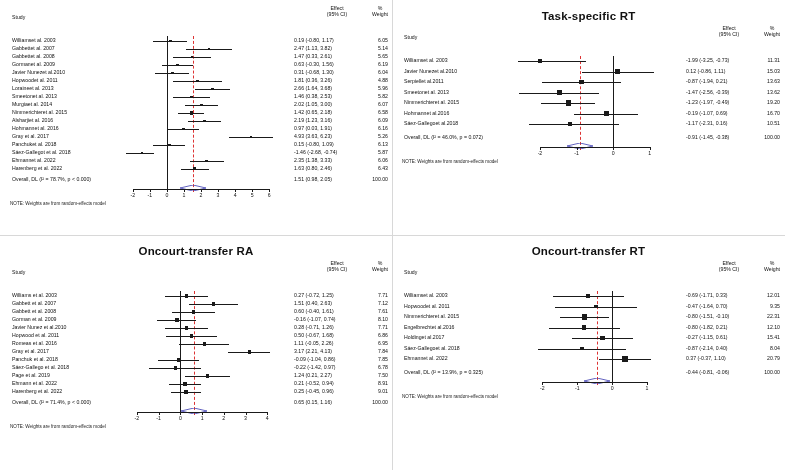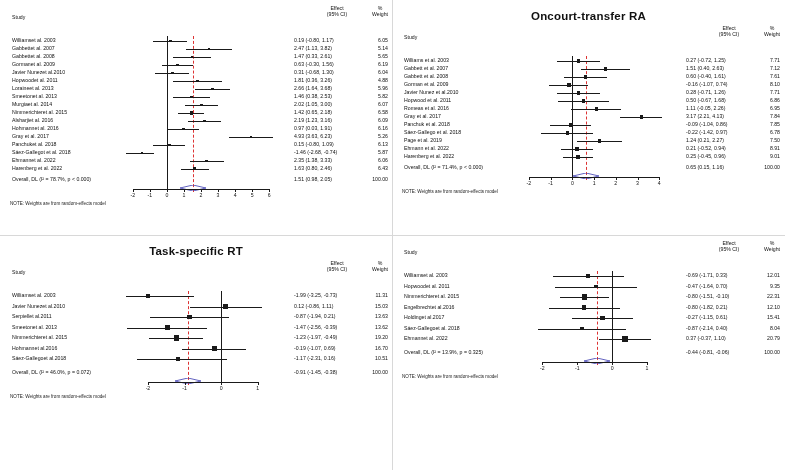--- a/index.html
+++ b/index.html
@@ -152,20 +152,83 @@
         <div class="tick" style="left: 227.091px; top: 185px;"></div>
         <div class="ticklbl" style="left: 227.091px; top: 188px;">4</div>
         <div class="tick" style="left: 244.136px; top: 185px;"></div>
         <div class="ticklbl" style="left: 244.136px; top: 188px;">5</div>
         <div class="tick" style="left: 261.182px; top: 185px;"></div>
         <div class="ticklbl" style="left: 261.182px; top: 188px;">6</div>
         <div class="note" style="left: 2px; top: 197px;">NOTE: Weights are from random-effects model</div>
       </div>
   </div>
   <div class="panel">
+    <div class="ptitle">Task-specific RT</div>
+    <div class="plotwrap" id="p2">
+        <div class="hdr">
+          <div class="study">Study</div>
+          <div class="eff" style="left: 294px; width: 70px;"><span>Effect</span><small>(95% CI)</small></div>
+          <div class="wt" style="left: 354px; width: 36px;"><span>%</span><small>Weight</small></div>
+        </div>
+        <div class="nullline" style="left: 213.122px; top: 32px; height: 93.5px;"></div>
+        <div class="meanline" style="left: 179.829px; top: 32px; height: 93.5px;"></div>
+        <div class="rowlbl" style="left: 4px; top: 33px;">Williamset al. 2003</div>
+        <div class="ci" style="left: 118px; width: 68.4146px; top: 37px;"></div>
+        <div class="pt" style="left: 138.273px; top: 34.9559px; width: 4.0882px; height: 4.0882px;"></div>
+        <div class="rowval" style="left: 286px; top: 33px;">-1.99 (-3.25, -0.73)</div>
+        <div class="rowwt" style="left: 350px; width: 30px; top: 33px;">11.31</div>
+        <div class="rowlbl" style="left: 4px; top: 43.5px;">Javier Nunezet al.2010</div>
+        <div class="ci" style="left: 181.659px; width: 72.0732px; top: 47.5px;"></div>
+        <div class="pt" style="left: 215.059px; top: 45.0467px; width: 4.9066px; height: 4.9066px;"></div>
+        <div class="rowval" style="left: 286px; top: 43.5px;">0.12 (-0.86, 1.11)</div>
+        <div class="rowwt" style="left: 350px; width: 30px; top: 43.5px;">15.03</div>
+        <div class="rowlbl" style="left: 4px; top: 54px;">Serpiellet al.2011</div>
+        <div class="ci" style="left: 142.146px; width: 78.6585px; top: 58px;"></div>
+        <div class="pt" style="left: 178.993px; top: 55.7007px; width: 4.5986px; height: 4.5986px;"></div>
+        <div class="rowval" style="left: 286px; top: 54px;">-0.87 (-1.94, 0.21)</div>
+        <div class="rowwt" style="left: 350px; width: 30px; top: 54px;">13.63</div>
+        <div class="rowlbl" style="left: 4px; top: 64.5px;">Smeetonet al. 2013</div>
+        <div class="ci" style="left: 119.463px; width: 79.3902px; top: 68.5px;"></div>
+        <div class="pt" style="left: 157.043px; top: 66.2018px; width: 4.5964px; height: 4.5964px;"></div>
+        <div class="rowval" style="left: 286px; top: 64.5px;">-1.47 (-2.56, -0.39)</div>
+        <div class="rowwt" style="left: 350px; width: 30px; top: 64.5px;">13.62</div>
+        <div class="rowlbl" style="left: 4px; top: 75px;">Nimmerichteret al. 2015</div>
+        <div class="ci" style="left: 141.049px; width: 54.1463px; top: 79px;"></div>
+        <div class="pt" style="left: 165.522px; top: 76.4px; width: 5.2px; height: 5.2px;"></div>
+        <div class="rowval" style="left: 286px; top: 75px;">-1.23 (-1.97, -0.49)</div>
+        <div class="rowwt" style="left: 350px; width: 30px; top: 75px;">19.20</div>
+        <div class="rowlbl" style="left: 4px; top: 85.5px;">Hohmannet al.2016</div>
+        <div class="ci" style="left: 173.976px; width: 64.3902px; top: 89.5px;"></div>
+        <div class="pt" style="left: 203.571px; top: 86.9px; width: 5.2px; height: 5.2px;"></div>
+        <div class="rowval" style="left: 286px; top: 85.5px;">-0.19 (-1.07, 0.69)</div>
+        <div class="rowwt" style="left: 350px; width: 30px; top: 85.5px;">16.70</div>
+        <div class="rowlbl" style="left: 4px; top: 96px;">Sáez-Gallegoet al.2018</div>
+        <div class="ci" style="left: 128.61px; width: 90.3659px; top: 100px;"></div>
+        <div class="pt" style="left: 168.361px; top: 98.0439px; width: 3.9122px; height: 3.9122px;"></div>
+        <div class="rowval" style="left: 286px; top: 96px;">-1.17 (-2.31, 0.16)</div>
+        <div class="rowwt" style="left: 350px; width: 30px; top: 96px;">10.51</div>
+        <div class="rowlbl" style="left: 4px; top: 109.5px;">Overall, DL (I² = 46.0%, p = 0.072)</div>
+        <div class="diamond" style="left: 166.829px; top: 110.5px;"><svg width="26" height="6">
+            <polygon points="0,3 13,0 26,3 13,6" fill="none" stroke="#3b3bb0" stroke-width="0.8"></polygon>
+          </svg></div>
+        <div class="rowval" style="left: 286px; top: 109.5px;">-0.91 (-1.45, -0.38)</div>
+        <div class="rowwt" style="left: 350px; width: 30px; top: 109.5px;">100.00</div>
+        <div class="axis" style="left: 139.951px; width: 109.756px; top: 122.5px;"></div>
+        <div class="tick" style="left: 139.951px; top: 122.5px;"></div>
+        <div class="ticklbl" style="left: 139.951px; top: 125.5px;">-2</div>
+        <div class="tick" style="left: 176.537px; top: 122.5px;"></div>
+        <div class="ticklbl" style="left: 176.537px; top: 125.5px;">-1</div>
+        <div class="tick" style="left: 213.122px; top: 122.5px;"></div>
+        <div class="ticklbl" style="left: 213.122px; top: 125.5px;">0</div>
+        <div class="tick" style="left: 249.707px; top: 122.5px;"></div>
+        <div class="ticklbl" style="left: 249.707px; top: 125.5px;">1</div>
+        <div class="note" style="left: 2px; top: 134.5px;">NOTE: Weights are from random-effects model</div>
+      </div>
+  </div>
+  <div class="panel">
     <div class="ptitle">Oncourt-transfer RA</div>
     <div class="plotwrap" id="p1">
         <div class="hdr">
           <div class="study">Study</div>
           <div class="eff" style="left: 294px; width: 70px;"><span>Effect</span><small>(95% CI)</small></div>
           <div class="wt" style="left: 354px; width: 36px;"><span>%</span><small>Weight</small></div>
         </div>
         <div class="nullline" style="left: 172.348px; top: 32px; height: 124px;"></div>
         <div class="meanline" style="left: 186.478px; top: 32px; height: 124px;"></div>
         <div class="rowlbl" style="left: 4px; top: 33px;">Williams et al. 2003</div>
@@ -251,83 +314,21 @@
         <div class="tick" style="left: 215.826px; top: 153px;"></div>
         <div class="ticklbl" style="left: 215.826px; top: 156px;">2</div>
         <div class="tick" style="left: 237.565px; top: 153px;"></div>
         <div class="ticklbl" style="left: 237.565px; top: 156px;">3</div>
         <div class="tick" style="left: 259.304px; top: 153px;"></div>
         <div class="ticklbl" style="left: 259.304px; top: 156px;">4</div>
         <div class="note" style="left: 2px; top: 165px;">NOTE: Weights are from random-effects model</div>
       </div>
   </div>
   <div class="panel">
-    <div class="ptitle">Task-specific RT</div>
-    <div class="plotwrap" id="p2">
-        <div class="hdr">
-          <div class="study">Study</div>
-          <div class="eff" style="left: 294px; width: 70px;"><span>Effect</span><small>(95% CI)</small></div>
-          <div class="wt" style="left: 354px; width: 36px;"><span>%</span><small>Weight</small></div>
-        </div>
-        <div class="nullline" style="left: 213.122px; top: 32px; height: 93.5px;"></div>
-        <div class="meanline" style="left: 179.829px; top: 32px; height: 93.5px;"></div>
-        <div class="rowlbl" style="left: 4px; top: 33px;">Williamset al. 2003</div>
-        <div class="ci" style="left: 118px; width: 68.4146px; top: 37px;"></div>
-        <div class="pt" style="left: 138.273px; top: 34.9559px; width: 4.0882px; height: 4.0882px;"></div>
-        <div class="rowval" style="left: 286px; top: 33px;">-1.99 (-3.25, -0.73)</div>
-        <div class="rowwt" style="left: 350px; width: 30px; top: 33px;">11.31</div>
-        <div class="rowlbl" style="left: 4px; top: 43.5px;">Javier Nunezet al.2010</div>
-        <div class="ci" style="left: 181.659px; width: 72.0732px; top: 47.5px;"></div>
-        <div class="pt" style="left: 215.059px; top: 45.0467px; width: 4.9066px; height: 4.9066px;"></div>
-        <div class="rowval" style="left: 286px; top: 43.5px;">0.12 (-0.86, 1.11)</div>
-        <div class="rowwt" style="left: 350px; width: 30px; top: 43.5px;">15.03</div>
-        <div class="rowlbl" style="left: 4px; top: 54px;">Serpiellet al.2011</div>
-        <div class="ci" style="left: 142.146px; width: 78.6585px; top: 58px;"></div>
-        <div class="pt" style="left: 178.993px; top: 55.7007px; width: 4.5986px; height: 4.5986px;"></div>
-        <div class="rowval" style="left: 286px; top: 54px;">-0.87 (-1.94, 0.21)</div>
-        <div class="rowwt" style="left: 350px; width: 30px; top: 54px;">13.63</div>
-        <div class="rowlbl" style="left: 4px; top: 64.5px;">Smeetonet al. 2013</div>
-        <div class="ci" style="left: 119.463px; width: 79.3902px; top: 68.5px;"></div>
-        <div class="pt" style="left: 157.043px; top: 66.2018px; width: 4.5964px; height: 4.5964px;"></div>
-        <div class="rowval" style="left: 286px; top: 64.5px;">-1.47 (-2.56, -0.39)</div>
-        <div class="rowwt" style="left: 350px; width: 30px; top: 64.5px;">13.62</div>
-        <div class="rowlbl" style="left: 4px; top: 75px;">Nimmerichteret al. 2015</div>
-        <div class="ci" style="left: 141.049px; width: 54.1463px; top: 79px;"></div>
-        <div class="pt" style="left: 165.522px; top: 76.4px; width: 5.2px; height: 5.2px;"></div>
-        <div class="rowval" style="left: 286px; top: 75px;">-1.23 (-1.97, -0.49)</div>
-        <div class="rowwt" style="left: 350px; width: 30px; top: 75px;">19.20</div>
-        <div class="rowlbl" style="left: 4px; top: 85.5px;">Hohmannet al.2016</div>
-        <div class="ci" style="left: 173.976px; width: 64.3902px; top: 89.5px;"></div>
-        <div class="pt" style="left: 203.571px; top: 86.9px; width: 5.2px; height: 5.2px;"></div>
-        <div class="rowval" style="left: 286px; top: 85.5px;">-0.19 (-1.07, 0.69)</div>
-        <div class="rowwt" style="left: 350px; width: 30px; top: 85.5px;">16.70</div>
-        <div class="rowlbl" style="left: 4px; top: 96px;">Sáez-Gallegoet al.2018</div>
-        <div class="ci" style="left: 128.61px; width: 90.3659px; top: 100px;"></div>
-        <div class="pt" style="left: 168.361px; top: 98.0439px; width: 3.9122px; height: 3.9122px;"></div>
-        <div class="rowval" style="left: 286px; top: 96px;">-1.17 (-2.31, 0.16)</div>
-        <div class="rowwt" style="left: 350px; width: 30px; top: 96px;">10.51</div>
-        <div class="rowlbl" style="left: 4px; top: 109.5px;">Overall, DL (I² = 46.0%, p = 0.072)</div>
-        <div class="diamond" style="left: 166.829px; top: 110.5px;"><svg width="26" height="6">
-            <polygon points="0,3 13,0 26,3 13,6" fill="none" stroke="#3b3bb0" stroke-width="0.8"></polygon>
-          </svg></div>
-        <div class="rowval" style="left: 286px; top: 109.5px;">-0.91 (-1.45, -0.38)</div>
-        <div class="rowwt" style="left: 350px; width: 30px; top: 109.5px;">100.00</div>
-        <div class="axis" style="left: 139.951px; width: 109.756px; top: 122.5px;"></div>
-        <div class="tick" style="left: 139.951px; top: 122.5px;"></div>
-        <div class="ticklbl" style="left: 139.951px; top: 125.5px;">-2</div>
-        <div class="tick" style="left: 176.537px; top: 122.5px;"></div>
-        <div class="ticklbl" style="left: 176.537px; top: 125.5px;">-1</div>
-        <div class="tick" style="left: 213.122px; top: 122.5px;"></div>
-        <div class="ticklbl" style="left: 213.122px; top: 125.5px;">0</div>
-        <div class="tick" style="left: 249.707px; top: 122.5px;"></div>
-        <div class="ticklbl" style="left: 249.707px; top: 125.5px;">1</div>
-        <div class="note" style="left: 2px; top: 134.5px;">NOTE: Weights are from random-effects model</div>
-      </div>
-  </div>
-  <div class="panel">
+    <div class="ptitle">Oncourt-transfer RT</div>
     <div class="plotwrap" id="p3">
         <div class="hdr">
           <div class="study">Study</div>
           <div class="eff" style="left: 294px; width: 70px;"><span>Effect</span><small>(95% CI)</small></div>
           <div class="wt" style="left: 354px; width: 36px;"><span>%</span><small>Weight</small></div>
         </div>
         <div class="nullline" style="left: 212.186px; top: 32px; height: 93.5px;"></div>
         <div class="meanline" style="left: 196.837px; top: 32px; height: 93.5px;"></div>
         <div class="rowlbl" style="left: 4px; top: 33px;">Williamset al. 2003</div>
         <div class="ci" style="left: 152.535px; width: 71.1628px; top: 37px;"></div>

